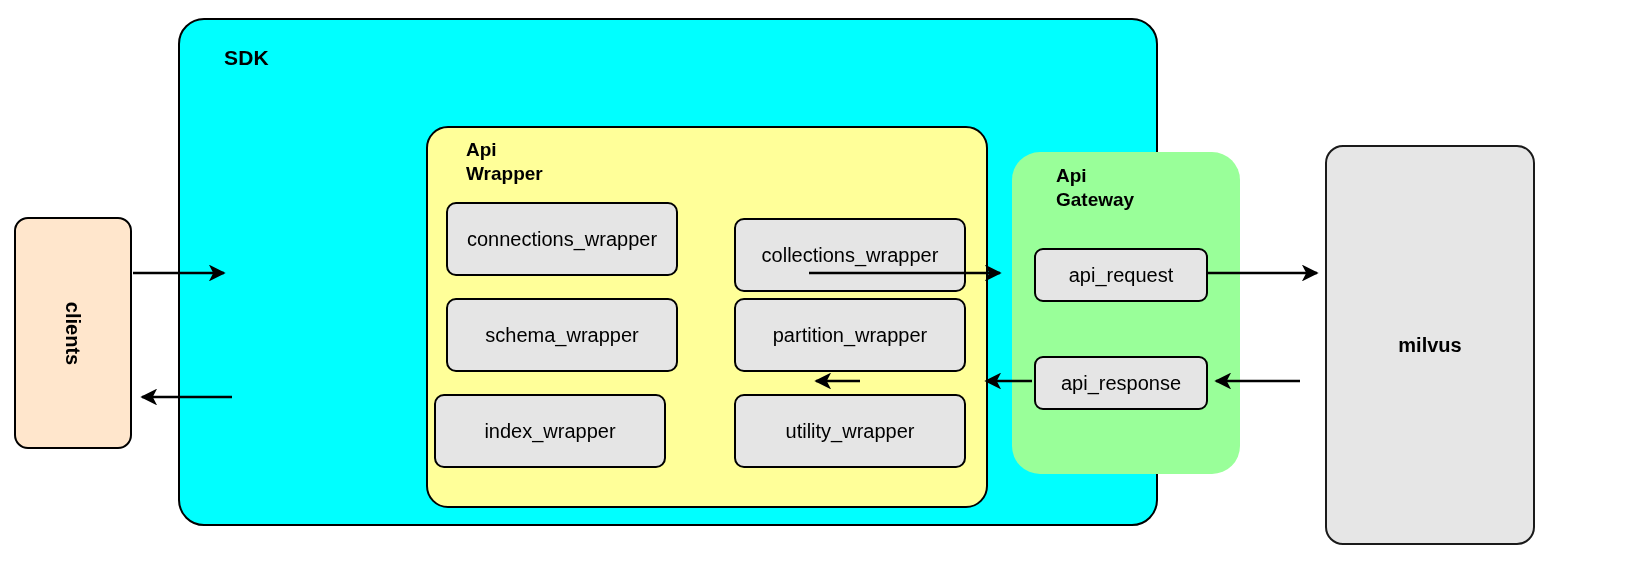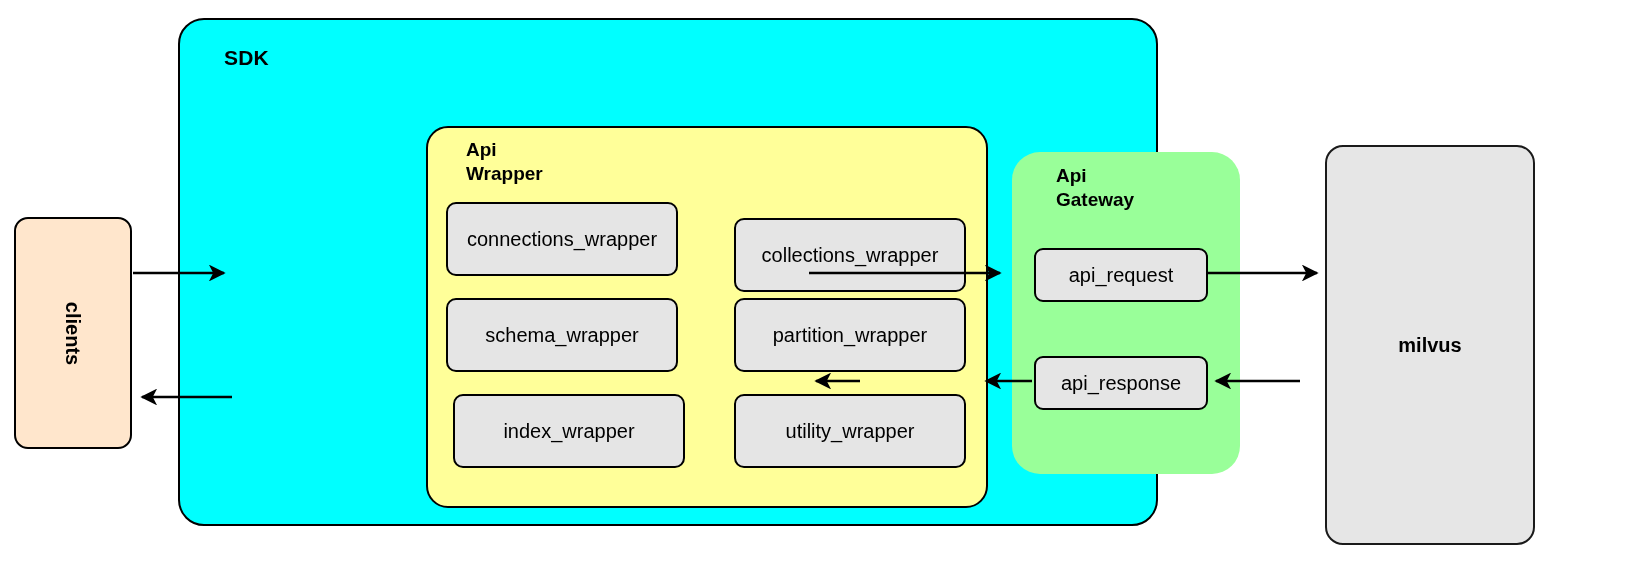--- a/index.html
+++ b/index.html
@@ -191,21 +191,21 @@
         <span>collections_wrapper</span>
       </div>
 
       <div class="node wrapper-node" style="left:18px; top:170px;border-radius:10px;">
         <span>schema_wrapper</span>
       </div>
       <div class="node wrapper-node" style="left:306px; top:170px;">
         <span>partition_wrapper</span>
       </div>
 
-      <div class="node wrapper-node" style="left:25px; top:266px;">
+      <div class="node wrapper-node" style="left:6px; top:266px;">
         <span>index_wrapper</span>
       </div>
       <div class="node wrapper-node" style="left:306px; top:266px;">
         <span>utility_wrapper</span>
       </div>
     </div>
 
 
     <div class="box gateway-container" style="left:832px; top:132px;">
       <div class="gateway-label">

